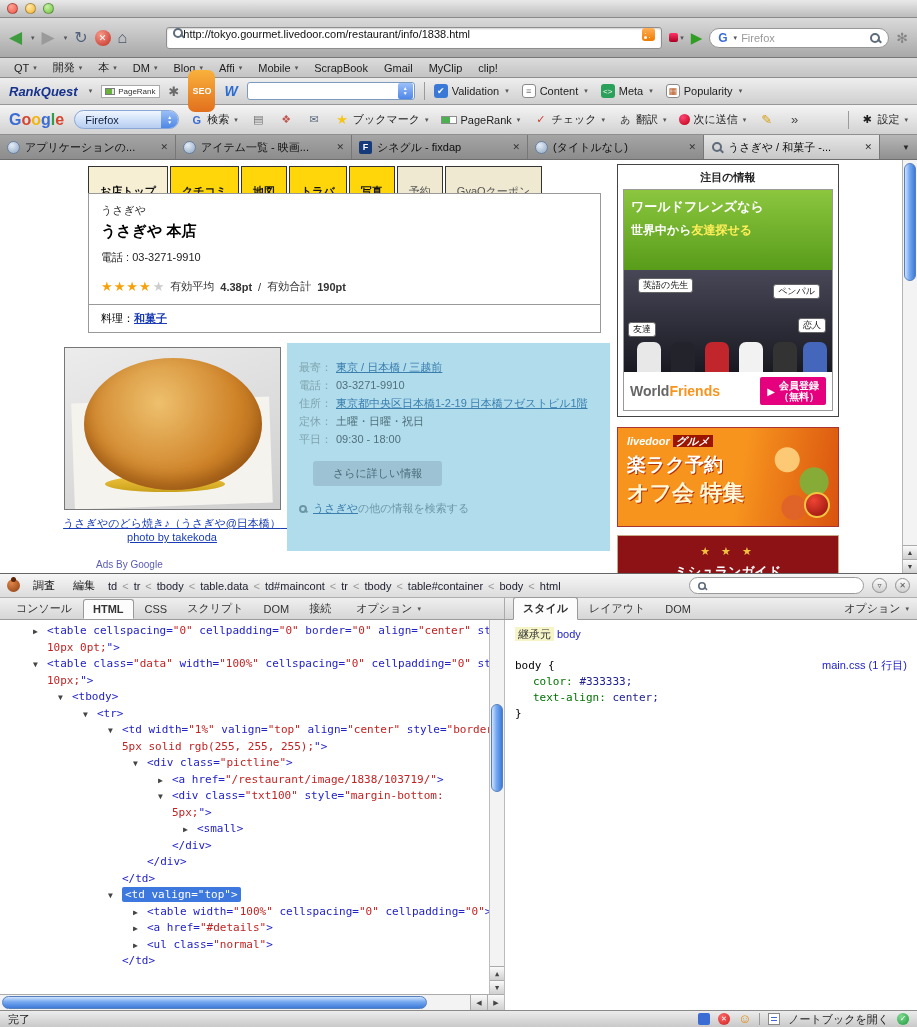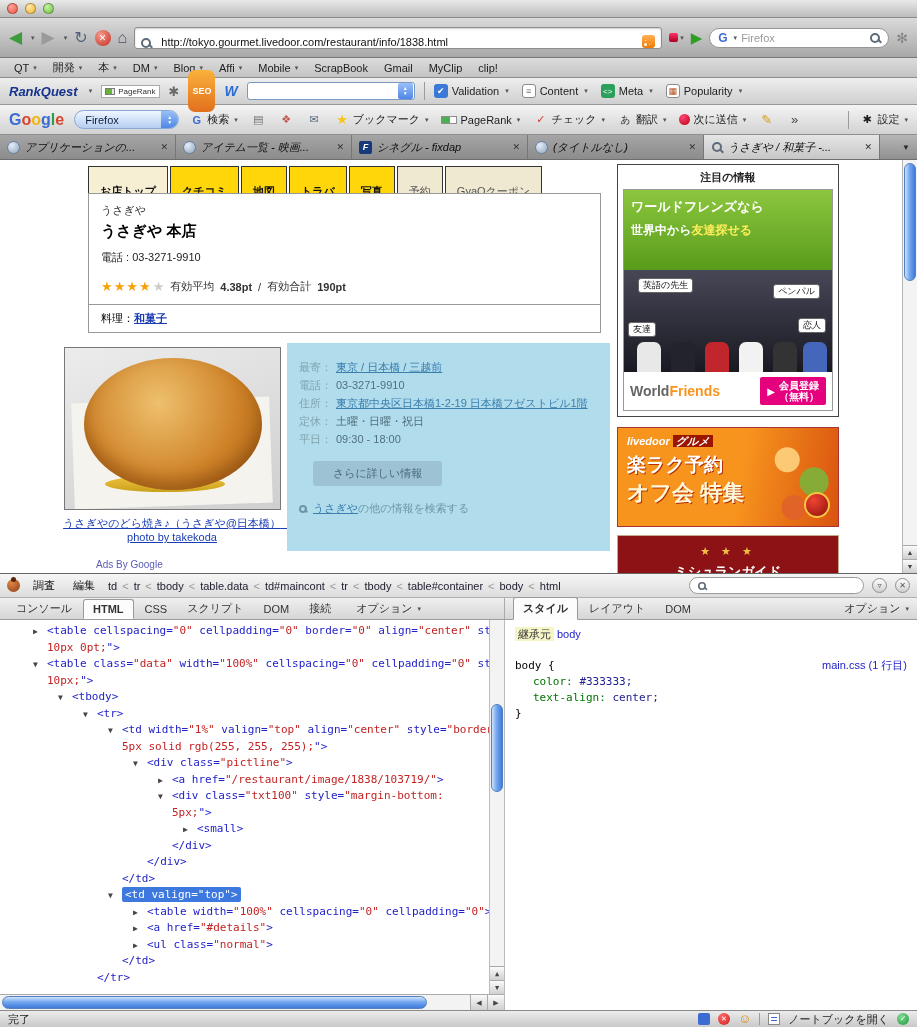--- a/index.html
+++ b/index.html
@@ -17,21 +17,21 @@
   .title-text{position:absolute;left:0;right:0;text-align:center;font-size:11px;color:#1a1a1a;}
 
   
   .navbar{height:40px;display:flex;align-items:center;gap:7px;padding:0 9px;background:linear-gradient(#dadada,#a8a8a8);border-bottom:1px solid #787878;}
   .nav-arrow{font-size:17px;line-height:17px;}
   .nav-back{color:#3e9b3e;}
   .nav-fwd{color:#9a9a9a;}
   .nav-reload{font-size:16px;color:#53617c;}
   .nav-stop{width:16px;height:16px;border-radius:50%;background:radial-gradient(circle at 35% 30%,#f79a8a,#c22c20);color:#fff;font-size:9px;line-height:16px;text-align:center;}
   .nav-home{font-size:16px;color:#4a566e;}
-  .urlbar{flex:1;height:22px;background:#fff;border:1px solid #8e8e8e;border-radius:3px;display:flex;align-items:flex-end;gap:10px;padding:0 6px;box-shadow:inset 0 1px 2px rgba(0,0,0,.2);}
+  .urlbar{flex:1;height:22px;background:#fff;border:1px solid #8e8e8e;border-radius:3px;display:flex;align-items:flex-start;gap:0;padding:0 6px;box-shadow:inset 0 1px 2px rgba(0,0,0,.2);margin-left:32px;}
   .url-text{flex:1;color:#111;white-space:nowrap;overflow:hidden;}
   .mag-icon{width:10px;height:10px;border:2px solid #5e6b7a;border-radius:50%;position:relative;flex:none;display:inline-block;}
   .mag-icon::after{content:'';position:absolute;width:5px;height:2px;background:#5e6b7a;right:-4px;bottom:-1px;transform:rotate(45deg);}
   .rss{width:13px;height:13px;border-radius:3px;background:linear-gradient(#ffb057,#ef7a00);position:relative;flex:none;}
   .rss::after{content:'';position:absolute;left:2px;bottom:2px;width:3px;height:3px;background:#fff;border-radius:50%;box-shadow:0 -4px 0 -1px #fff,4px 0 0 -1px #fff;}
   .lm{display:flex;align-items:center;}
   .lm-gem{width:9px;height:9px;background:linear-gradient(#f36,#a02);border-radius:2px;}
   .go{color:#2f9e22;font-size:15px;}
   .searchbar{width:180px;height:20px;border:1px solid #979797;border-radius:10px;background:#fff;display:flex;align-items:center;gap:4px;padding:0 8px;}
   .glogo{color:#3b6cd4;font-weight:bold;font-size:12px;}
@@ -76,21 +76,21 @@
   .gicon-gauge{width:16px;height:8px;background:linear-gradient(90deg,#4caf50 60%,#fff 60%);border:1px solid #8d8d8d;}
   .gicon-abc{color:#d03a2c;font-weight:bold;}
   .gicon-translate{color:#333;font-size:10px;}
   .gicon-bug{width:11px;height:11px;border-radius:50%;background:radial-gradient(circle at 35% 30%,#f47,#b01);}
   .gicon-highlighter{color:#d4a017;font-size:13px;}
   .gicon-chevrons{color:#444;font-size:13px;}
   .flex-sp{flex:1;}
 
   
   .tabstrip{height:25px;background:linear-gradient(#b6b6b6,#909090);display:flex;border-bottom:1px solid #6e6e6e;}
-  .tab{width:176px;display:flex;align-items:center;gap:5px;padding:0 7px;border-right:1px solid #777;background:linear-gradient(#a5a5a5,#8c8c8c);font-size:11px;color:#0e0e0e;font-style:italic;}
+  .tab{width:176px;display:flex;align-items:center;gap:5px;padding:0 7px;border-right:1px solid #777;background:linear-gradient(#a5a5a5,#8c8c8c);font-size:11px;color:#0e0e0e;}
   .tab.active{background:linear-gradient(#e5e5e5,#c7c7c7);}
   .tab-l{flex:1;white-space:nowrap;overflow:hidden;}
   .tab-x{font-size:9px;color:#333;}
   .fav{width:13px;height:13px;flex:none;}
   .fav-globe{border-radius:50%;background:radial-gradient(circle at 35% 30%,#e4edf8,#8fa6c0);border:1px solid #67809c;}
   .fav-f{background:#163a7a;color:#fff;font-size:9px;font-weight:bold;display:flex;align-items:center;justify-content:center;border-radius:2px;}
   .fav-search{border-radius:50%;border:2px solid #5e6b7a;width:10px;height:10px;position:relative;margin:1px;}
   .fav-search::after{content:'';position:absolute;width:5px;height:2px;background:#5e6b7a;right:-4px;bottom:-2px;transform:rotate(45deg);}
   .tablist{margin-left:auto;width:22px;display:flex;align-items:center;justify-content:center;font-size:8px;color:#2a2a2a;}
 
@@ -614,21 +614,20 @@
             <div class="fb-row" style="padding-left: 172px;"><span class="tok-v">5px;</span><span class="tok-t">"&gt;</span></div>
             <div class="fb-row" style="padding-left: 183px;"><span class="fb-arrow">▶</span><span class="tok-t">&lt;small&gt;</span></div>
             <div class="fb-row" style="padding-left: 172px;"><span class="tok-t">&lt;/div&gt;</span></div>
             <div class="fb-row" style="padding-left: 147px;"><span class="tok-t">&lt;/div&gt;</span></div>
             <div class="fb-row" style="padding-left: 122px;"><span class="tok-t">&lt;/td&gt;</span></div>
             <div class="fb-row" style="padding-left: 108px;"><span class="fb-arrow">▼</span><span class="fb-sel"><span class="tok-t">&lt;td valign=</span><span class="tok-v">"top"</span><span class="tok-t">&gt;</span></span></div>
             <div class="fb-row" style="padding-left: 133px;"><span class="fb-arrow">▶</span><span class="tok-t">&lt;table width=</span><span class="tok-v">"100%"</span><span class="tok-t"> cellspacing=</span><span class="tok-v">"0"</span><span class="tok-t"> cellpadding=</span><span class="tok-v">"0"</span><span class="tok-t">&gt;</span></div>
             <div class="fb-row" style="padding-left: 133px;"><span class="fb-arrow">▶</span><span class="tok-t">&lt;a href=</span><span class="tok-v">"#details"</span><span class="tok-t">&gt;</span></div>
             <div class="fb-row" style="padding-left: 133px;"><span class="fb-arrow">▶</span><span class="tok-t">&lt;ul class=</span><span class="tok-v">"normal"</span><span class="tok-t">&gt;</span></div>
             <div class="fb-row" style="padding-left: 122px;"><span class="tok-t">&lt;/td&gt;</span></div>
-            <div class="fb-row" style="padding-left: 97px;"><span class="tok-t">&lt;/tr&gt;</span></div>
           </div>
         <div class="fb-vscroll">
           <div class="aqua-v fb-vthumb"></div>
           <div class="fb-varrows">
             <div class="sarr-v">▲</div>
             <div class="sarr-v">▼</div>
           </div>
         </div>
       </div>
       <div class="fb-hscroll">

